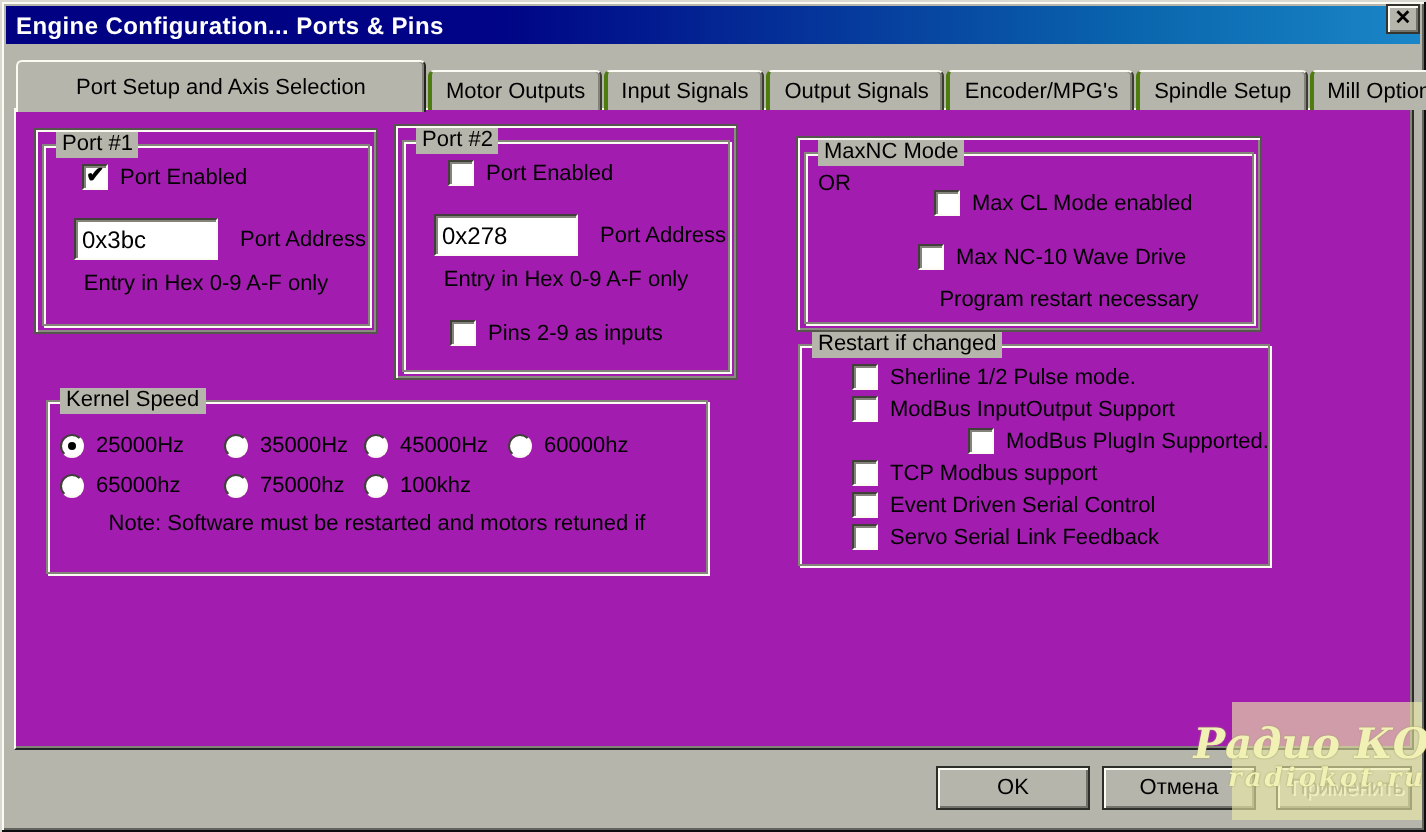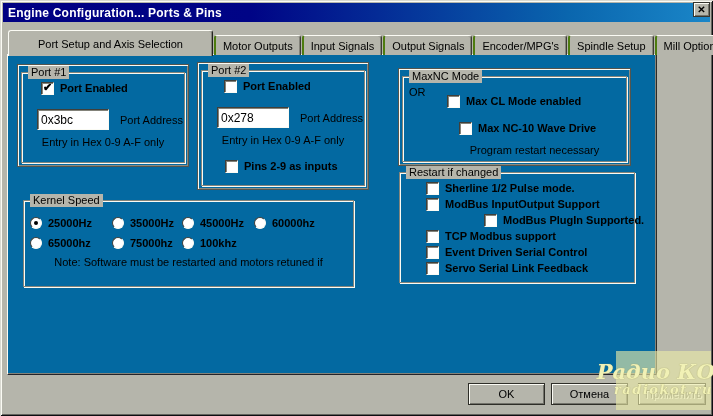--- a/index.html
+++ b/index.html
@@ -31,42 +31,42 @@
     border-top:1px solid #fbfbf4;border-left:2px solid #4d7c0f;border-right:1px solid #3c3c34;
     border-radius:3px 3px 0 0;margin-right:1px;
     box-shadow:inset -1px 0 0 #83837a;
   }
   .tab.active{
     height:26px;padding:0 29px;margin-bottom:-1px;position:relative;z-index:4;
     border-top:1px solid #fbfbf4;border-left:1px solid #fbfbf4;border-right:1px solid #23231f;
   }
   
   .tabpanel{
-    position:absolute;left:7px;top:54px;width:650px;height:321px;background:#0369a1;z-index:1;
+    position:absolute;left:7px;top:54px;width:700px;height:321px;background:#a21caf;z-index:1;
     border-top:1px solid #fbfbf4;border-left:1px solid #fbfbf4;
     border-right:1px solid #2c2c28;border-bottom:1px solid #23232a;
     box-shadow:inset -1px -1px 0 #83837a;
   }
   
   .frame{
     position:absolute;border:1px solid #55554d;
     box-shadow:inset 1px 1px 0 #fbfbf4, inset -1px -1px 0 #8b8b81;
   }
   .etched,.group{
     position:absolute;border:1px solid #84847a;
     box-shadow:1px 1px 0 #fbfbf4, inset 1px 1px 0 #fbfbf4;
   }
   .etched{left:3px;right:3px;top:7px;bottom:3px;}
   .caption{
     position:absolute;top:-7px;left:6px;background:#b5b5ab;padding:0 3px;
     font-size:11px;color:#000;line-height:13px;white-space:nowrap;
   }
   .lbl{font-size:11px;color:#000;white-space:nowrap;}
   
-  .checkrow,.radiorow{position:absolute;display:flex;align-items:flex-start;gap:6px;font-weight:bold;}
+  .checkrow,.radiorow{position:absolute;display:flex;align-items:flex-end;gap:6px;}
   .cb{
     width:13px;height:13px;background:#fff;flex:0 0 13px;position:relative;
     border:1px solid;border-color:#403f3a #fbfbf4 #fbfbf4 #403f3a;
     box-shadow:inset 1px 1px 0 #83837a;
   }
   .cb.checked::after{
     content:"✔";position:absolute;left:1px;top:-2px;font-size:11px;color:#000;font-weight:bold;
   }
   .rb{
     width:12px;height:12px;border-radius:50%;background:#fff;flex:0 0 12px;position:relative;
@@ -158,21 +158,21 @@
           <span class="lbl">Pins 2-9 as inputs</span>
         </label>
       </div>
     </div>
 
     <span class="orlabel" style="left:359px;top:31px;">OR</span>
 
     <div class="frame" style="left:390px;top:13px;width:233px;height:98px;">
       <div class="etched">
         <span class="caption">MaxNC Mode</span>
-        <label class="checkrow" style="left:44px;top:18px;">
+        <label class="checkrow" style="left:64px;top:18px;">
           <span class="cb"></span>
           <span class="lbl">Max CL Mode enabled</span>
         </label>
         <label class="checkrow" style="left:56px;top:45px;">
           <span class="cb"></span>
           <span class="lbl">Max NC-10 Wave Drive</span>
         </label>
         <div class="hint" style="top:67px;left:40px;right:0;">Program restart necessary</div>
       </div>
     </div>

